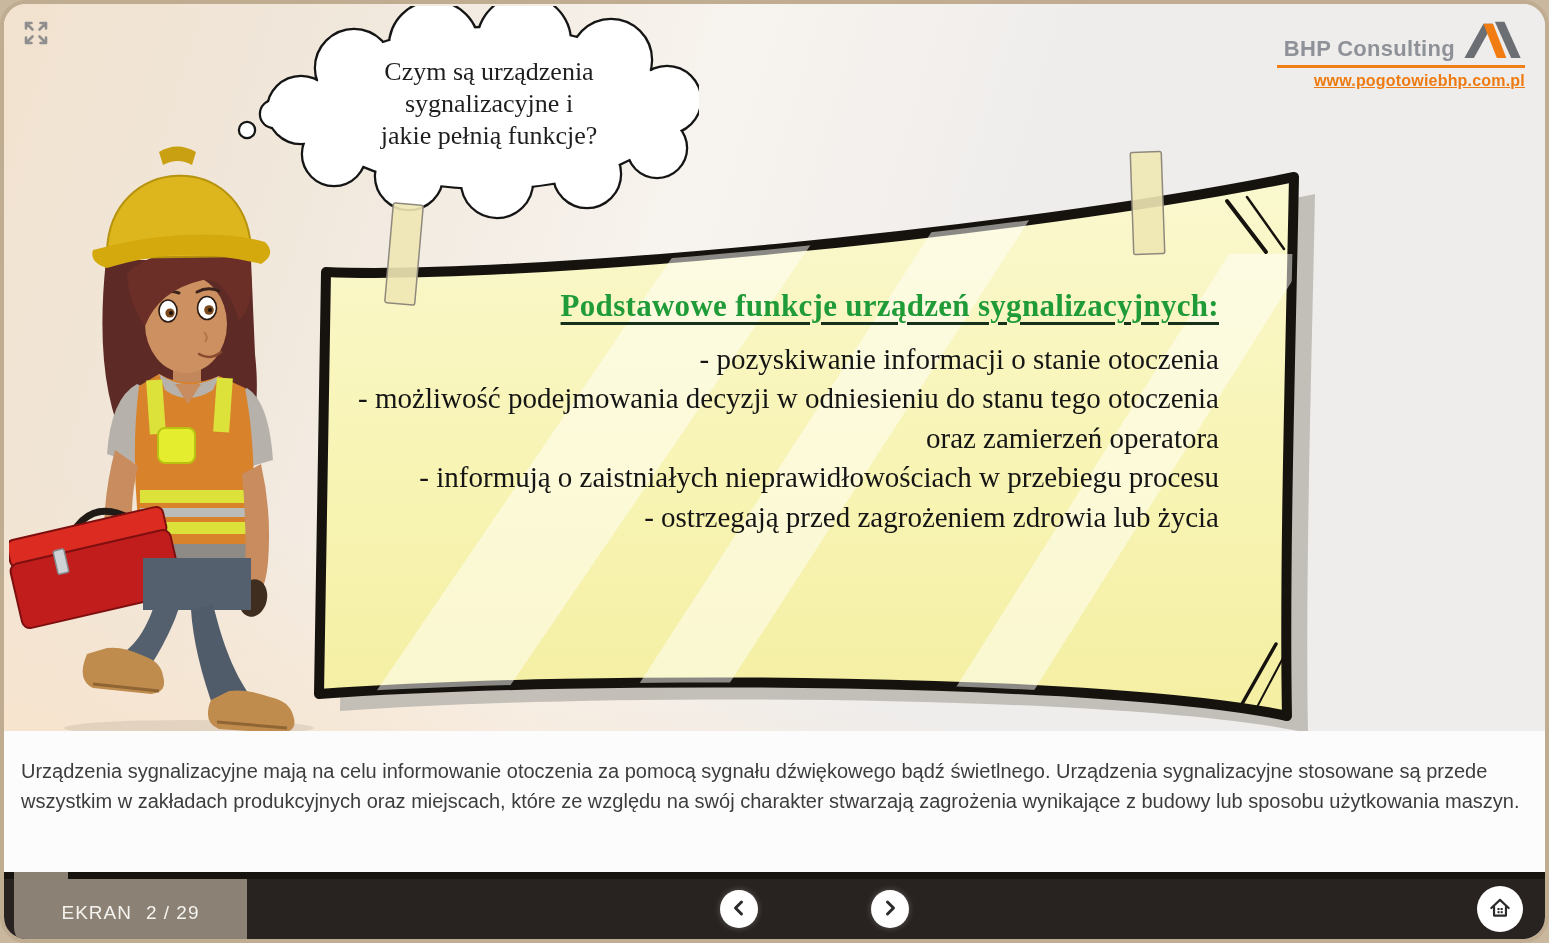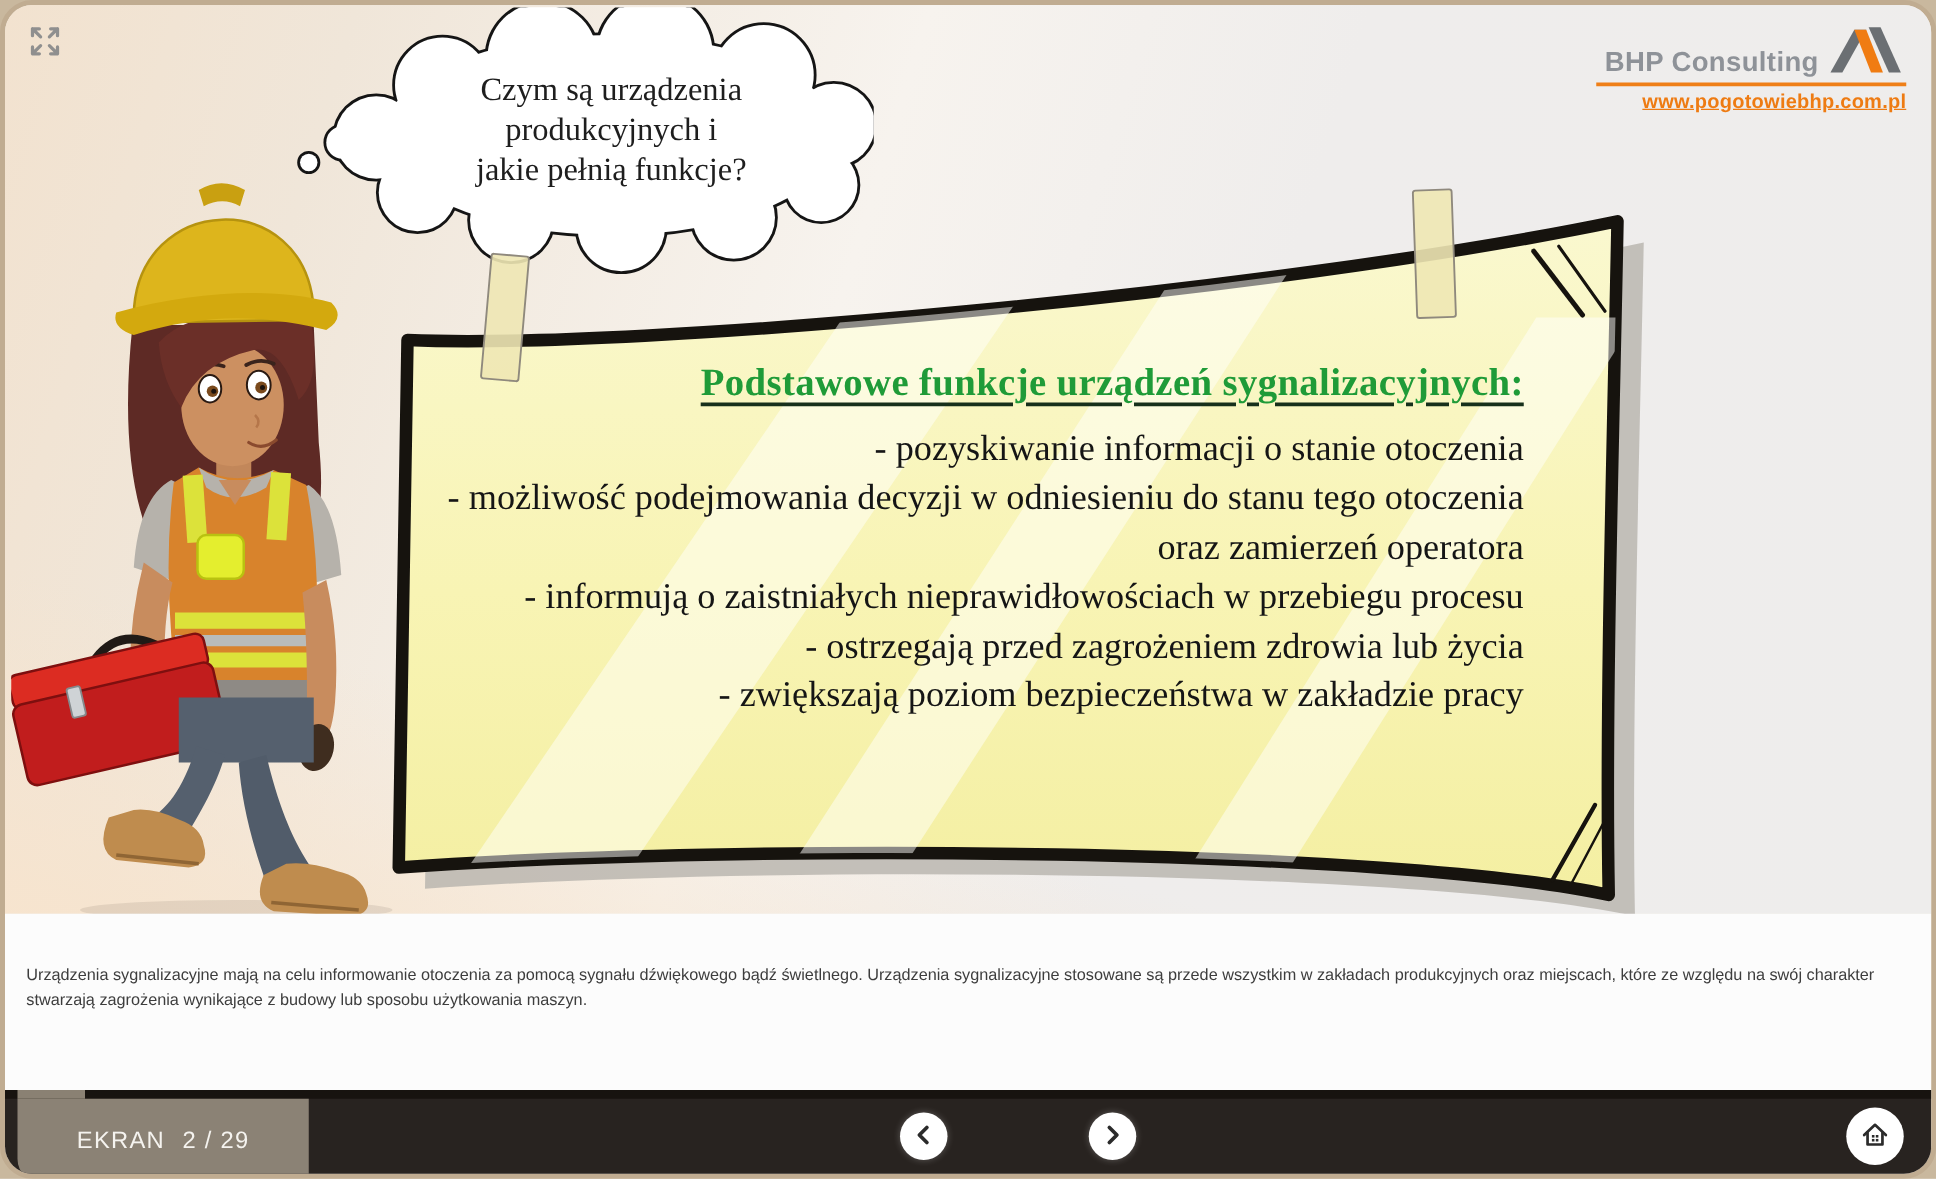--- a/index.html
+++ b/index.html
@@ -38,21 +38,21 @@
   .banner{position:absolute;left:295px;top:130px;width:1050px;height:612px;}
   .panel-text{position:absolute;left:335px;top:284px;width:880px;text-align:right;font-family:Liberation Serif, serif;}
   .panel-title{
     font-size:31px;font-weight:bold;color:#1f9b38;letter-spacing:.3px;
     text-decoration:underline;text-decoration-color:#17301b;text-decoration-thickness:2.5px;text-underline-offset:6px;
     margin-bottom:16px;
   }
   .panel-item{font-size:29px;color:#151515;line-height:1.36;}
   
   .info-strip{position:absolute;left:0;right:0;top:727px;height:141px;background:#fcfcfc;}
-  .info-par{position:absolute;left:17px;top:39px;width:1516px;font-size:13px;color:#3d3d3d;line-height:1.52;}
+  .info-par{position:absolute;left:17px;top:25px;width:1516px;font-size:20px;color:#3d3d3d;line-height:1.52;}
   
   .footer{position:absolute;left:0;right:0;top:868px;height:75px;background:#282320;}
   .progress-track{position:absolute;left:0;top:0;right:0;height:7px;background:#17130f;}
   .progress-fill{position:absolute;left:10px;top:0;width:54px;height:7px;background:#8a8173;}
   .screen-tab{
     position:absolute;left:10px;top:7px;bottom:0;width:233px;background:#8b8275;
     border-radius:0 0 0 20px;display:flex;align-items:center;justify-content:center;gap:14px;
     color:#f5f3ef;font-size:19px;letter-spacing:1px;
   }
   .navbtn{
@@ -130,21 +130,21 @@
           <circle cx="180" cy="170" r="33"></circle>
             <circle cx="105" cy="148" r="31"></circle>
           <circle cx="72" cy="104" r="33"></circle>
           <circle cx="45" cy="108" r="13"></circle>
             <circle cx="18" cy="124" r="7"></circle>
         </g>
       </svg>
     </div>
     <div class="bubble-text">
         <div>Czym są urządzenia</div>
-        <div>produkcyjnych i</div>
+        <div>sygnalizacyjne i</div>
         <div>jakie pełnią funkcje?</div>
       </div>
 
     <svg class="worker" style="position:absolute;left:5px;top:88px;" width="330" height="645" viewBox="0 0 330 645">
       <ellipse cx="180" cy="636" rx="125" ry="8" fill="rgba(60,50,40,.10)"></ellipse>
 
       <path d="M97,168 Q84,290 118,355 Q146,378 168,358 L228,358 Q254,336 246,262 L242,168 Z" fill="#5e2a25"></path>
 
       <rect x="164" y="268" width="28" height="26" fill="#c2875a"></rect>
       <ellipse cx="177" cy="232" rx="41" ry="49" fill="#cc9061"></ellipse>
@@ -242,21 +242,20 @@
       </g>
     </svg>
 
     <div class="panel-text">
       <div class="panel-title">Podstawowe funkcje urządzeń sygnalizacyjnych:</div>
       <div>
           <div class="panel-item">- pozyskiwanie informacji o stanie otoczenia</div>
           <div class="panel-item">- możliwość podejmowania decyzji w odniesieniu do stanu tego otoczenia oraz zamierzeń operatora</div>
           <div class="panel-item">- informują o zaistniałych nieprawidłowościach w przebiegu procesu</div>
           <div class="panel-item">- ostrzegają przed zagrożeniem zdrowia lub życia</div>
-          <div class="panel-item">- zwiększają poziom bezpieczeństwa w zakładzie pracy</div>
         </div>
     </div>
   </div>
 
   <div class="info-strip">
     <div class="info-par">Urządzenia sygnalizacyjne mają na celu informowanie otoczenia za pomocą sygnału dźwiękowego bądź świetlnego. Urządzenia sygnalizacyjne stosowane są przede wszystkim w zakładach produkcyjnych oraz miejscach, które ze względu na swój charakter stwarzają zagrożenia wynikające z budowy lub sposobu użytkowania maszyn.</div>
   </div>
 
   <div class="footer">
     <div class="progress-track">

